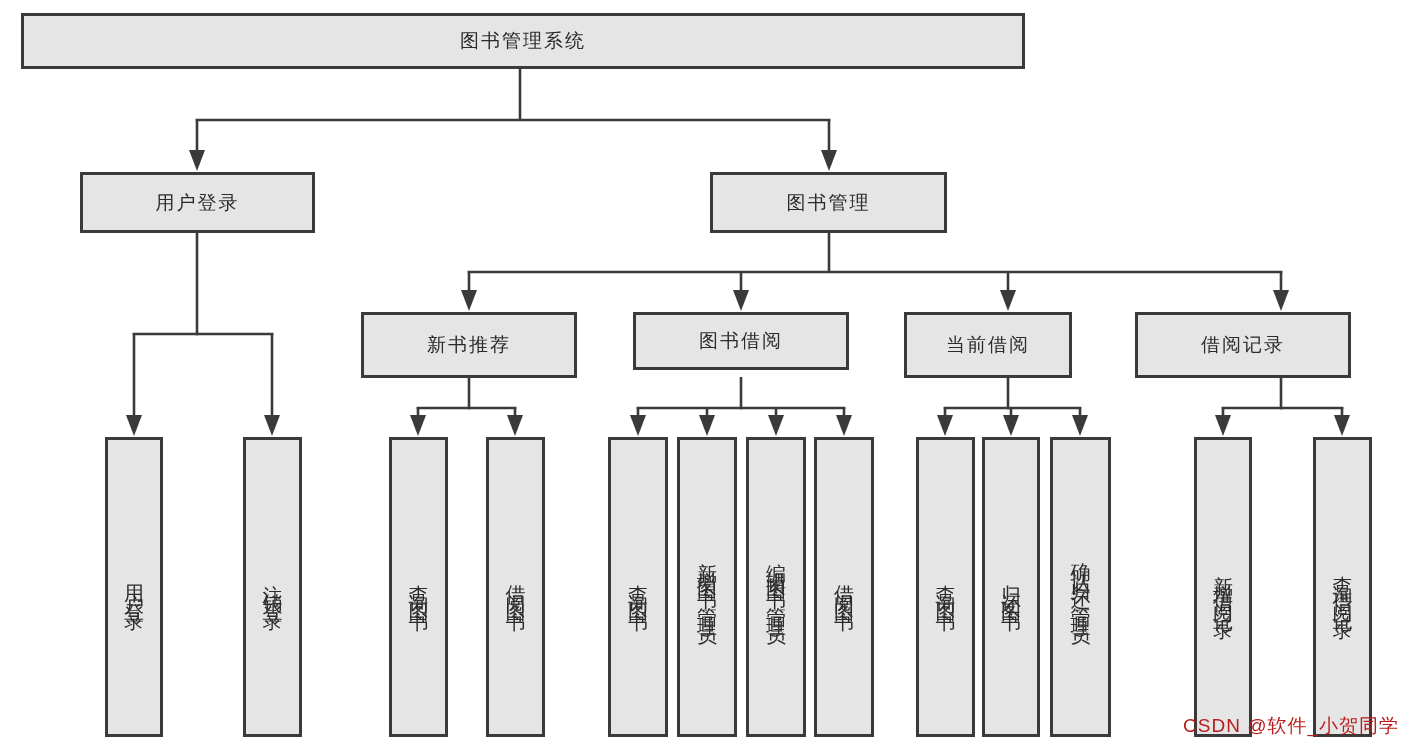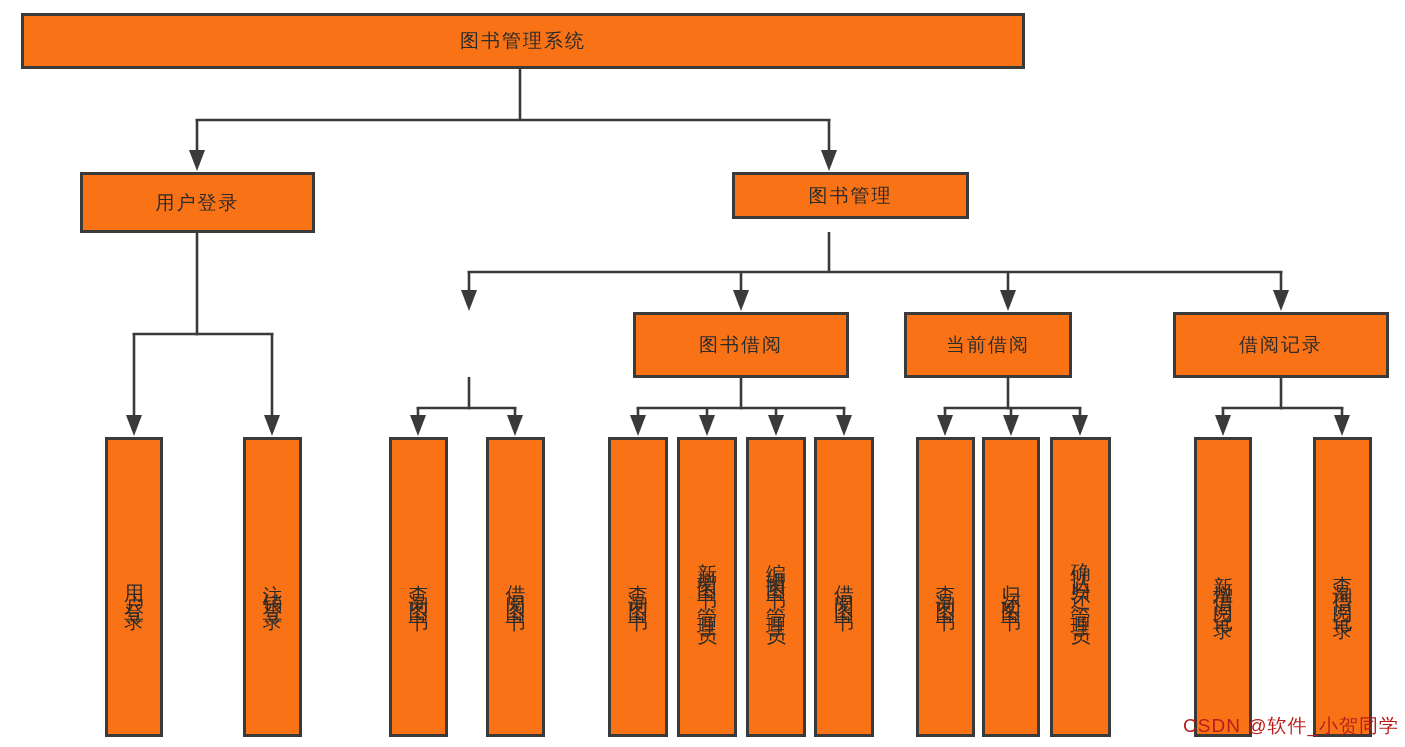--- a/index.html
+++ b/index.html
@@ -2,21 +2,21 @@
 <html><head>
 <meta charset="utf-8">
 <style>
   html,body{margin:0;padding:0;background:#fff;}
   .stage{
     position:relative;width:1405px;height:747px;background:#ffffff;
     font-family:"Liberation Sans",sans-serif;overflow:hidden;
   }
   .connectors{position:absolute;left:0;top:0;z-index:1;}
   .box{
-    position:absolute;box-sizing:border-box;background:#f97316;
+    position:absolute;box-sizing:border-box;background:#e5e5e5;
     border:3px solid #3a3a3a;display:flex;align-items:center;justify-content:center;
     z-index:2;
   }
   .box .lbl{
     font-size:19px;letter-spacing:2px;color:#2b2b2b;white-space:nowrap;
   }
   .box.v .vlbl{
     writing-mode:vertical-rl;text-orientation:mixed;
     font-size:20px;letter-spacing:9px;line-height:1.05;color:#2b2b2b;
   }
@@ -102,31 +102,34 @@
     </g>
   </svg>
 
   <div class="box h" style="left:21px;top:13px;width:1004px;height:56px">
     <span class="lbl">图书管理系统</span>
   </div>
 
   <div class="box h" style="left:80px;top:172px;width:235px;height:61px">
     <span class="lbl">用户登录</span>
   </div>
-  <div class="box h" style="left:732px;top:172px;width:237px;height:47px">
+  <div class="box h" style="left:710px;top:172px;width:237px;height:61px">
     <span class="lbl">图书管理</span>
   </div>
 
-  <div class="box h" style="left:633px;top:312px;width:216px;height:66px">
+  <div class="box h" style="left:361px;top:312px;width:216px;height:66px">
+    <span class="lbl">新书推荐</span>
+  </div>
+  <div class="box h" style="left:633px;top:312px;width:216px;height:58px">
     <span class="lbl">图书借阅</span>
   </div>
   <div class="box h" style="left:904px;top:312px;width:168px;height:66px">
     <span class="lbl">当前借阅</span>
   </div>
-  <div class="box h" style="left:1173px;top:312px;width:216px;height:66px">
+  <div class="box h" style="left:1135px;top:312px;width:216px;height:66px">
     <span class="lbl">借阅记录</span>
   </div>
 
   <div class="box v" style="left:105px;top:437px;width:58px;height:300px">
     <span class="vlbl">用户登录</span>
   </div>
   <div class="box v" style="left:243px;top:437px;width:59px;height:300px">
     <span class="vlbl">注销登录</span>
   </div>
 

